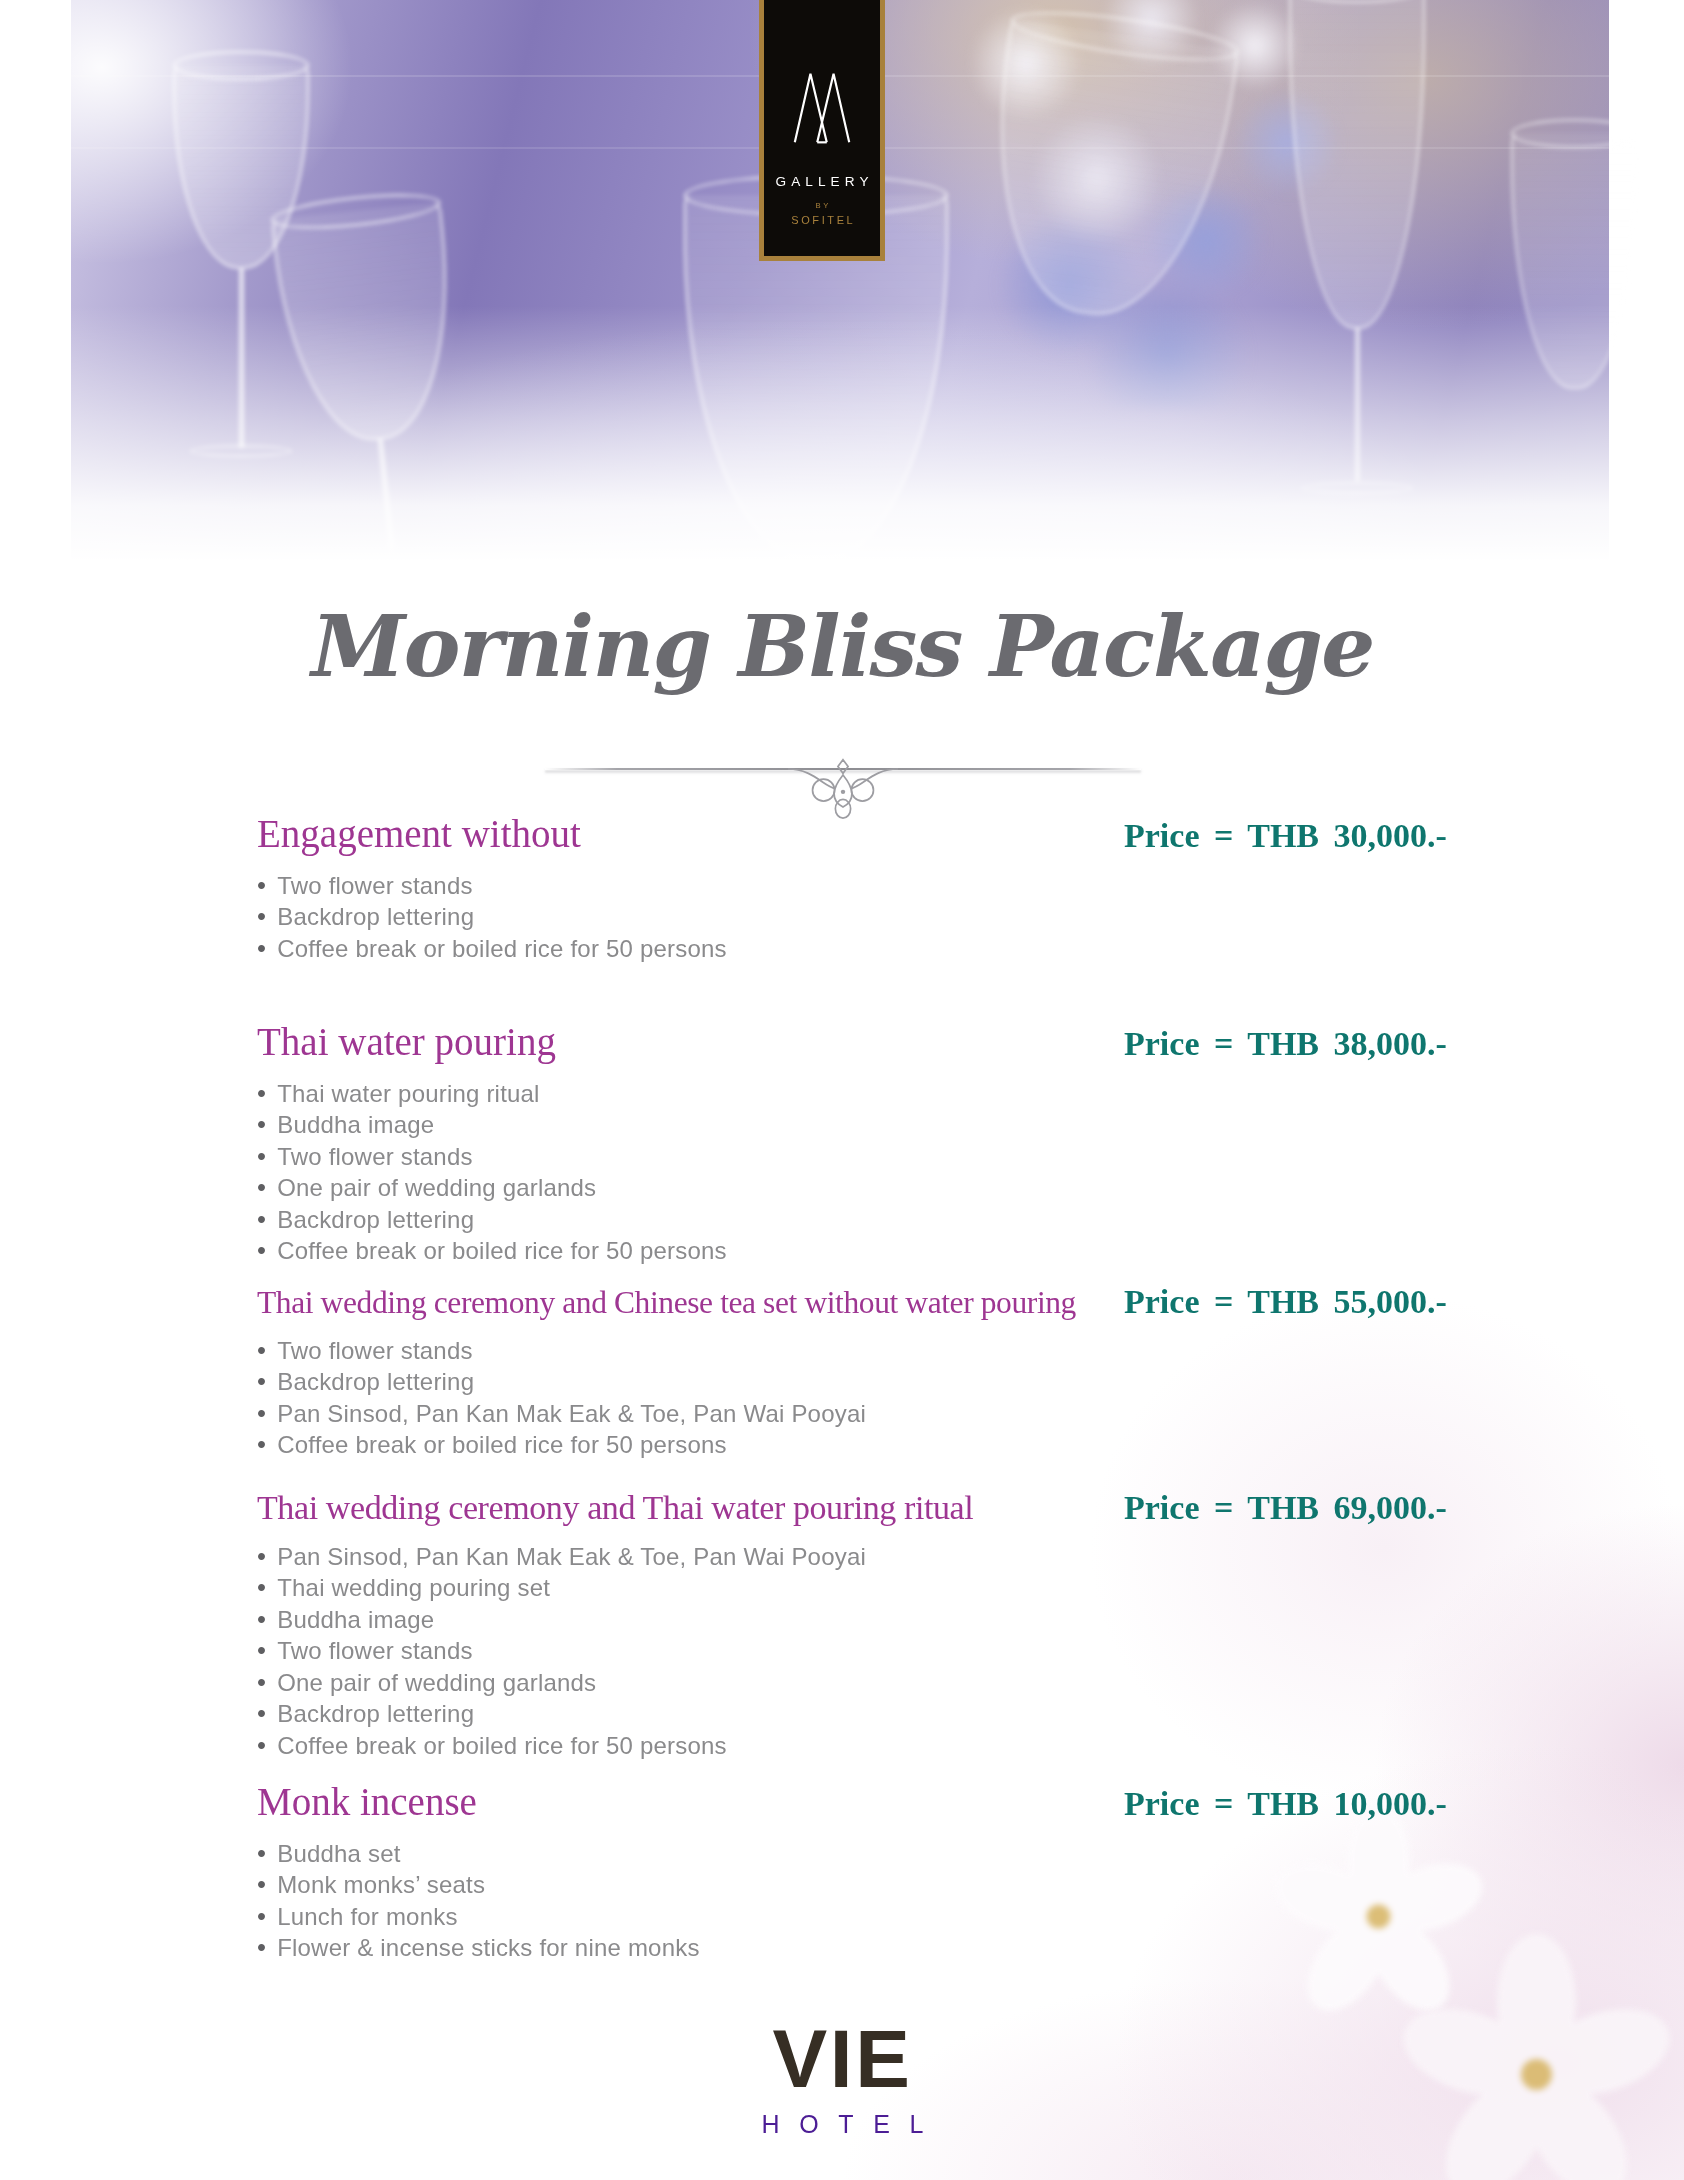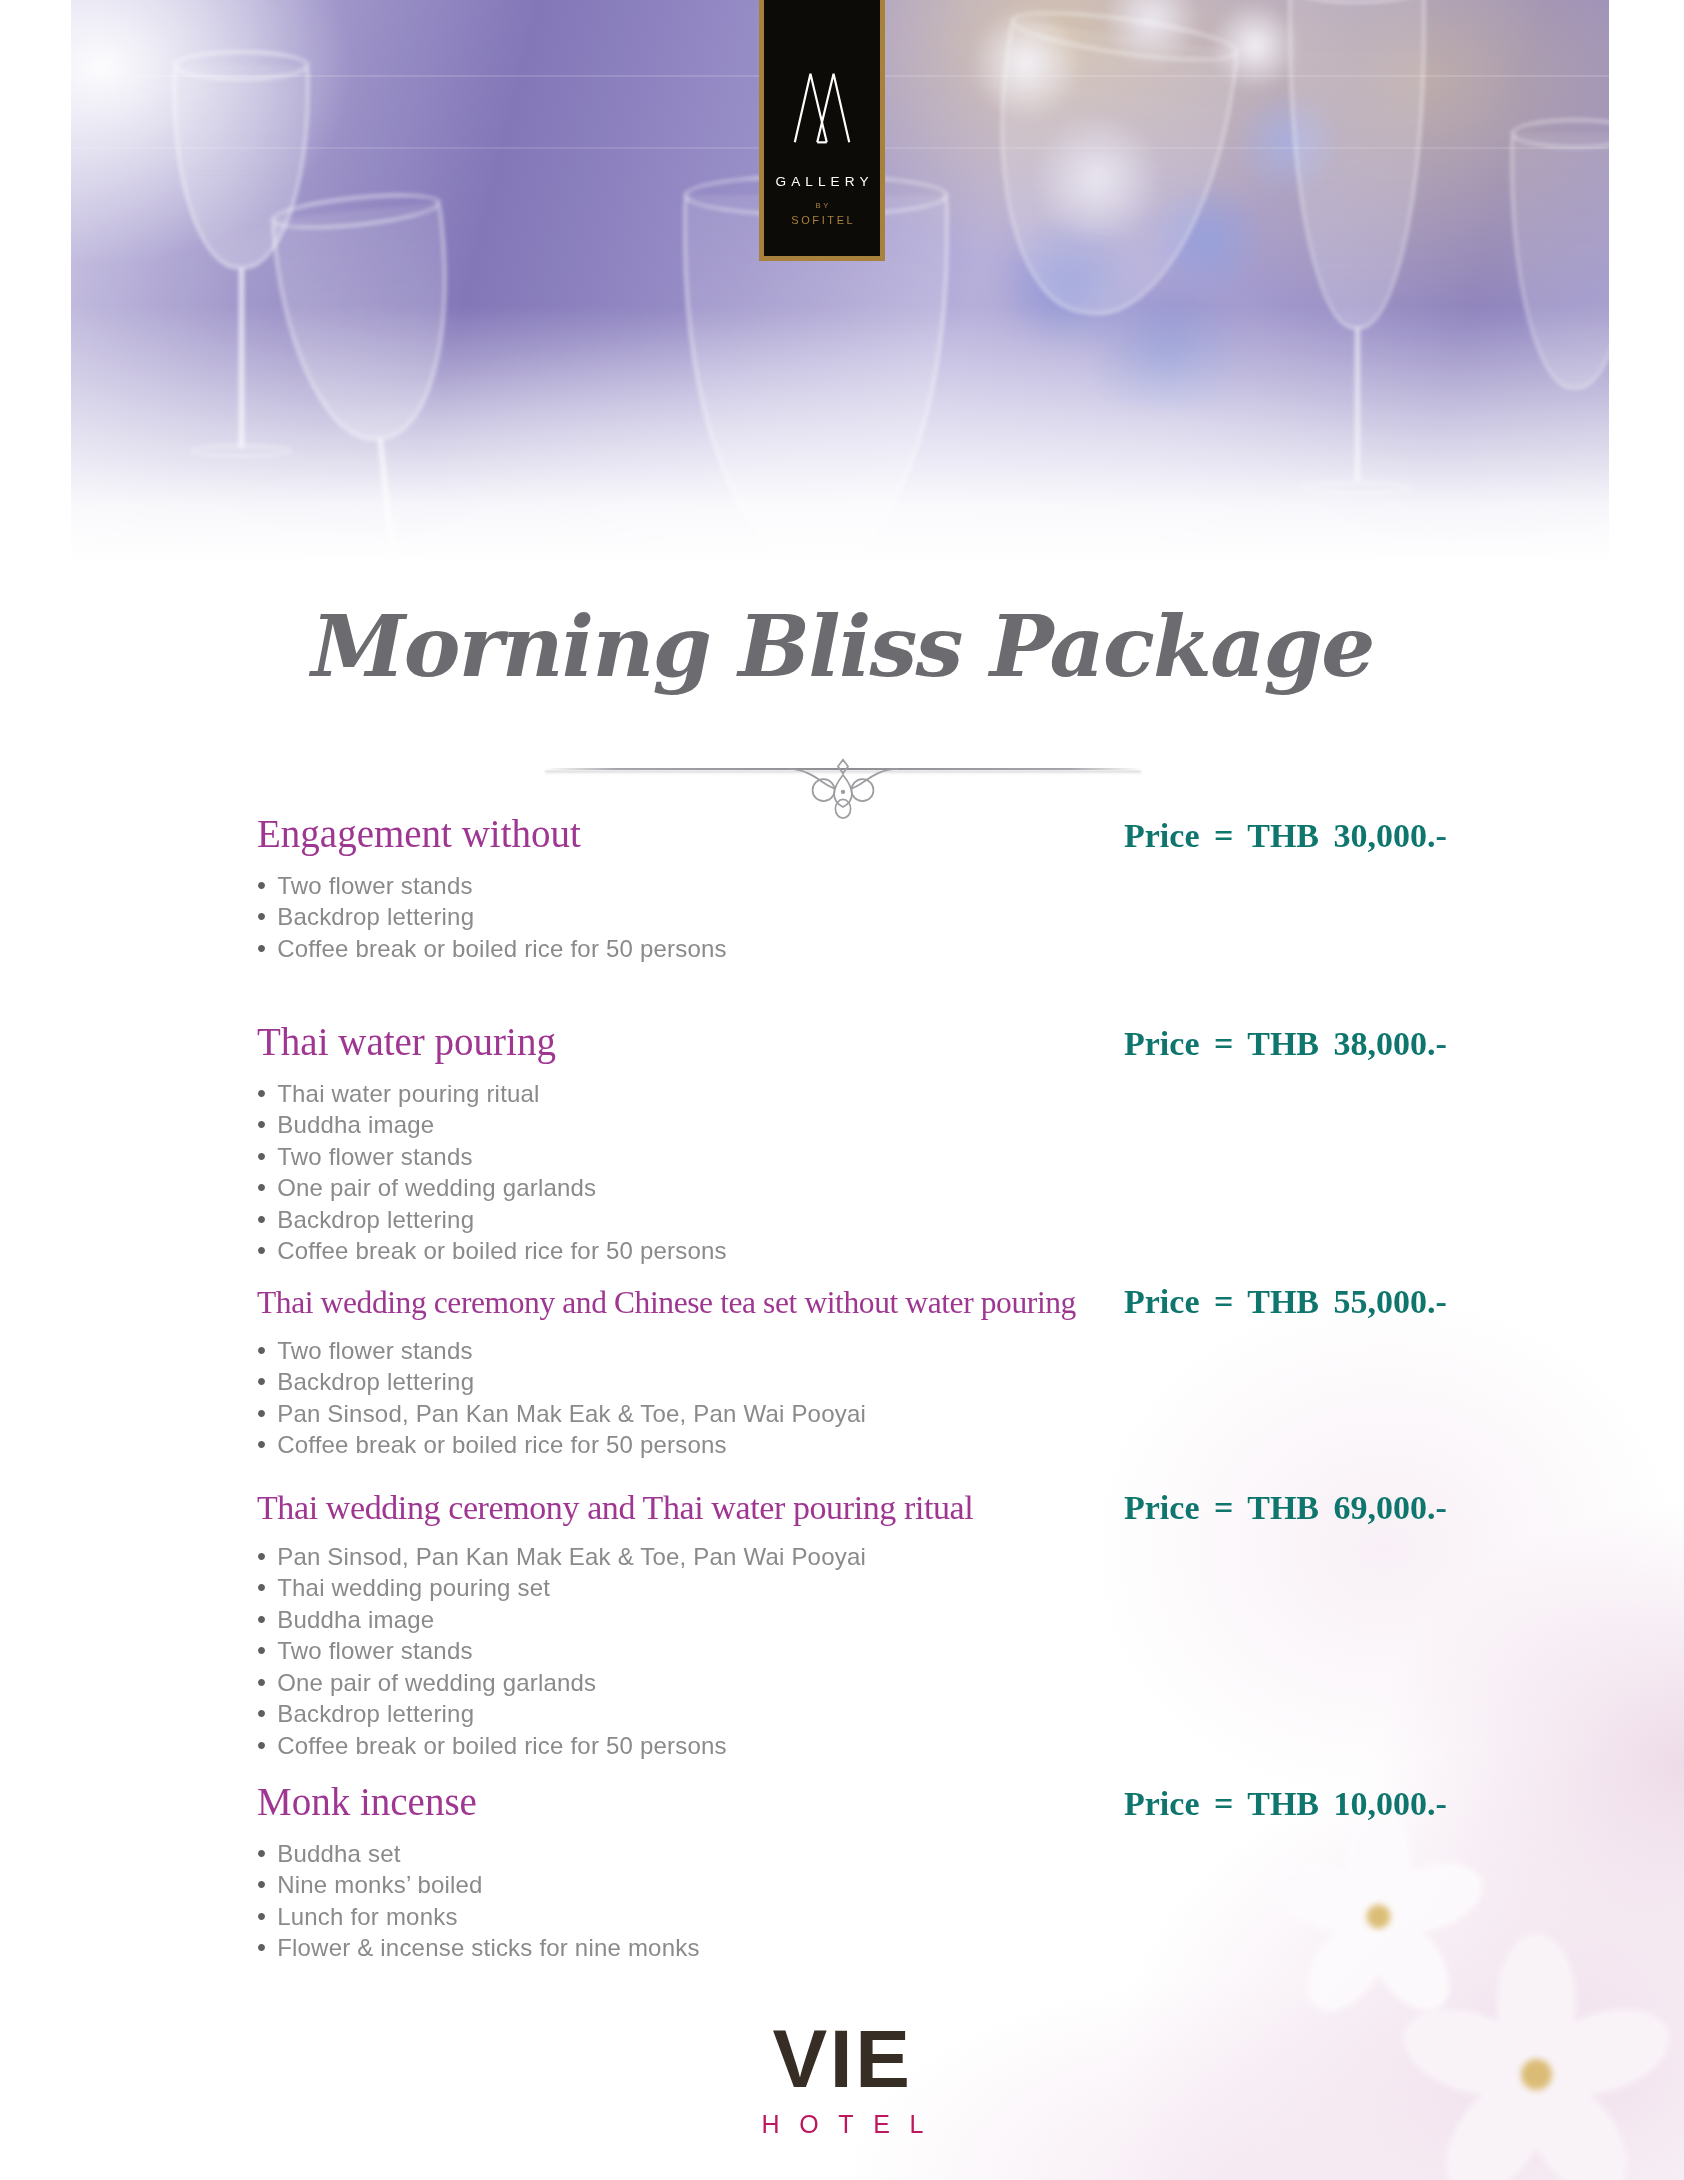--- a/index.html
+++ b/index.html
@@ -103,21 +103,21 @@
   .bloom svg { position:absolute; filter:blur(3.4px); opacity:.9; }
 
   
   .vie { position:absolute; left:0; top:2020px; width:100%; text-align:center; z-index:6; }
   .vie .vie-word {
     font-family:"Liberation Sans", sans-serif; font-weight:700; font-size:82px;
     letter-spacing:2.6px; color:#362e24; line-height:78px;
   }
   .vie .hotel-word {
     margin-top:12px; font-size:25px; letter-spacing:19.6px; text-indent:19.6px;
-    color:#be185d; font-weight:400;
+    color:#4c1d95; font-weight:400;
   }
 </style>
 </head>
 <body>
 
 <div class="page">
 
   <div class="hero">
     <div class="bouquet"></div>
 
@@ -245,21 +245,21 @@
     </ul>
   </section>
 
   <section class="pkg" style="top:1779px;">
     <div class="pkg-head">
       <h2>Monk incense</h2>
       <div class="price">Price = THB 10,000.-</div>
     </div>
     <ul class="pkg-items">
       <li>Buddha set</li>
-      <li>Nine monks’ boiled</li>
+      <li>Monk monks’ seats</li>
       <li>Lunch for monks</li>
       <li>Flower &amp; incense sticks for nine monks</li>
     </ul>
   </section>
 
   <div class="bloom">
     <svg style="right:187px; bottom:145px;" width="239" height="239" viewBox="0 0 100 100">
       <g fill="#fdfbfd">
         <ellipse cx="50" cy="26" rx="13" ry="22"></ellipse>
         <ellipse cx="72" cy="42" rx="13" ry="22" transform="rotate(72 72 42)"></ellipse>

